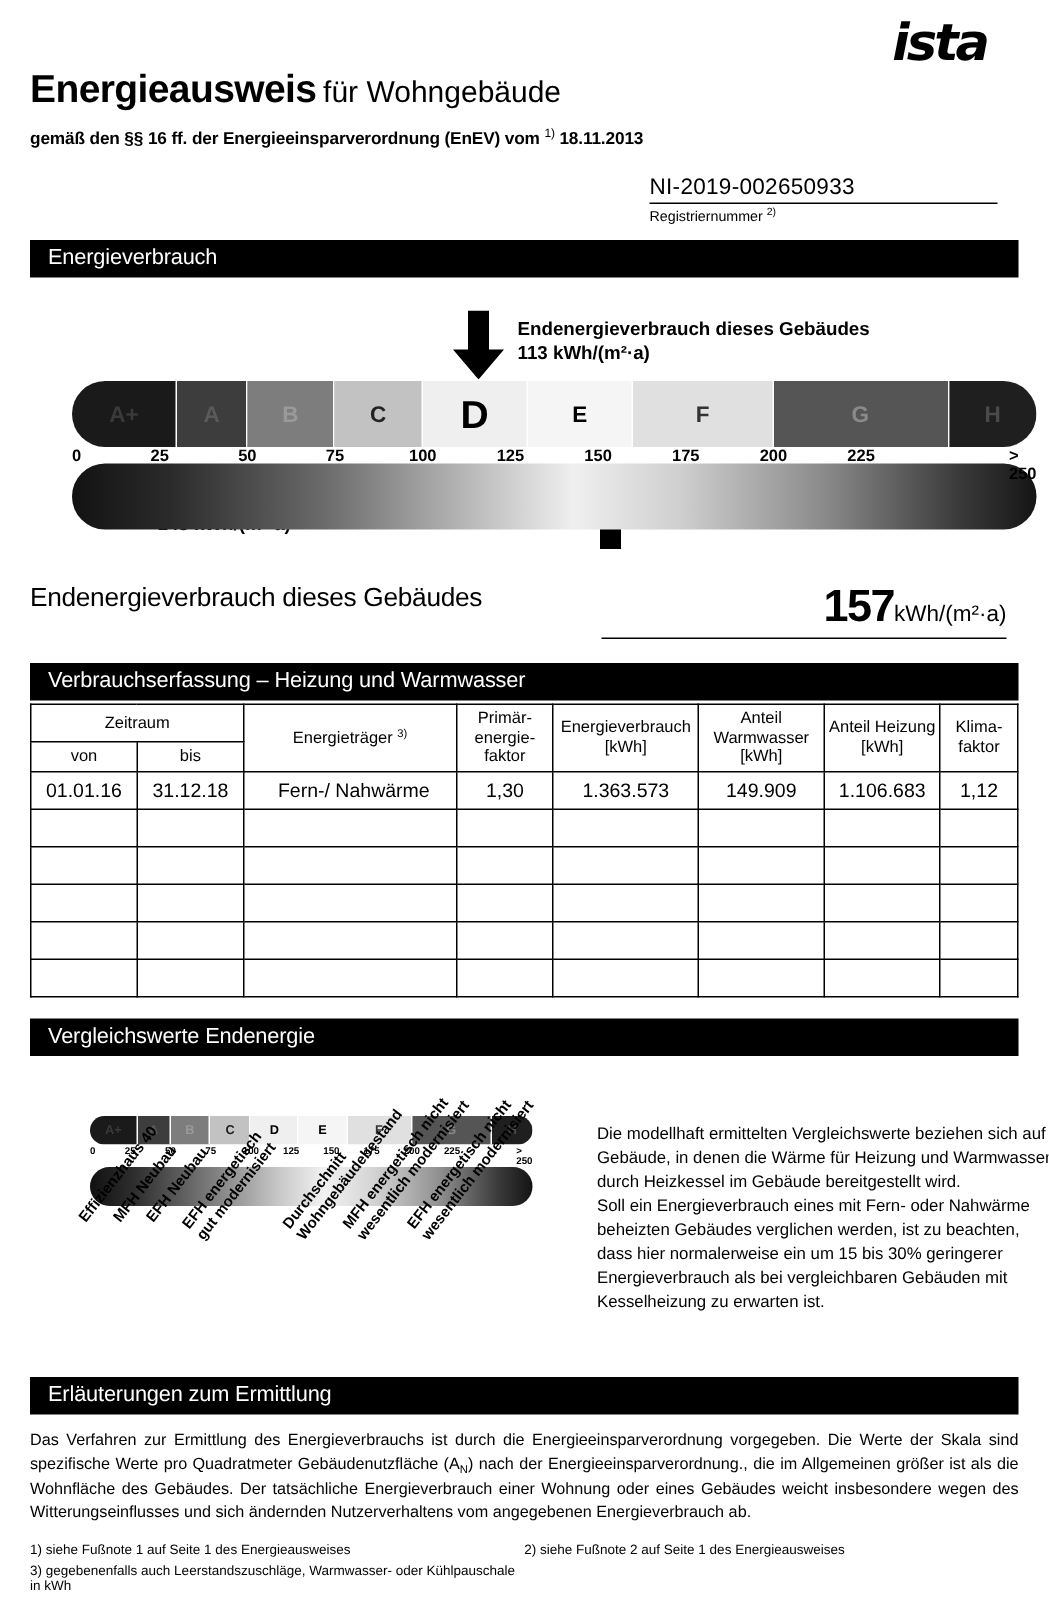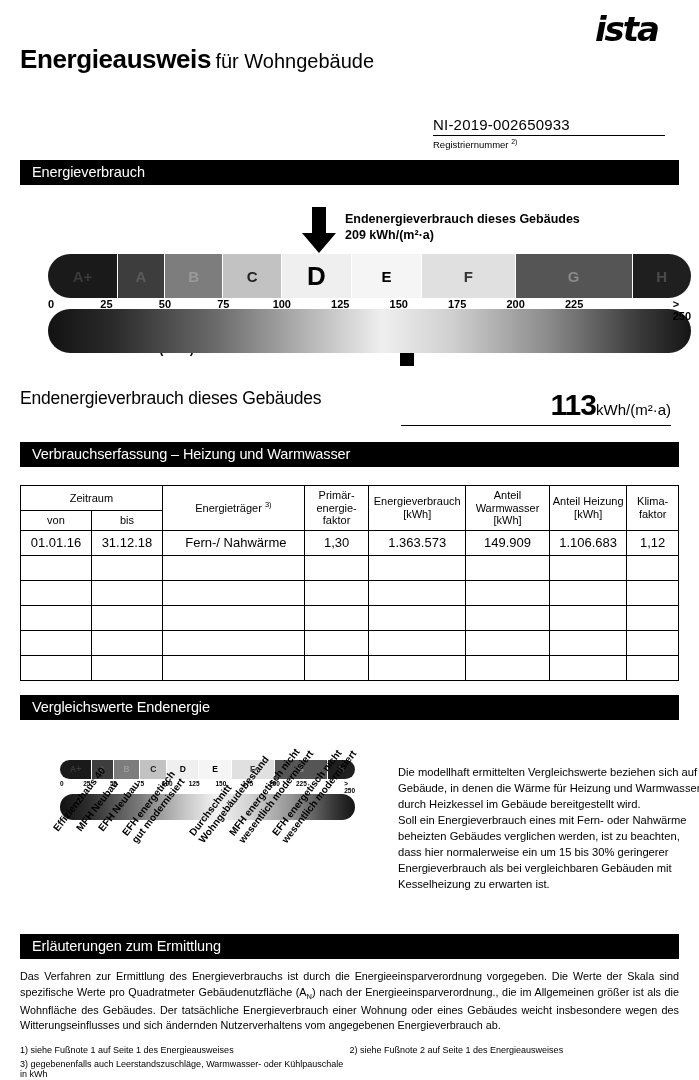--- a/index.html
+++ b/index.html
@@ -71,21 +71,21 @@
   
   .endrow { position: relative; height: 62px; margin-top: 6px; }
   .endrow .lbl { font-size: 17.5px; letter-spacing: -0.2px; padding-top: 8px; }
   .endrow .sublbl { font-size: 11px; margin-top: 1px; }
   .endval { position: absolute; right: 8px; top: 8px; width: 270px; text-align: right;
             border-bottom: 1.2px solid #000; padding-bottom: 3px; }
   .endval .num { font-size: 30px; font-weight: 700; letter-spacing: -1px; }
   .endval .unit { font-size: 15px; }
 
   
-  .tbl-wrap { margin-top: 18px; }
+  .tbl-wrap { margin-top: 2px; }
   table.data { width: 100%; border-collapse: collapse; table-layout: fixed; }
   table.data th, table.data td {
     border: 1px solid #000; text-align: center; font-size: 11px;
     font-family: "Liberation Sans", sans-serif;
   }
   table.data th { font-weight: 400; line-height: 1.15; padding: 3px 1px; }
   table.data th sup { font-size: 7.5px; }
   table.data td { height: 25px; font-size: 13px; }
   td.left { text-align: left; padding-left: 5px; }
   .th-zeit { height: 24px; }
@@ -129,38 +129,41 @@
 </head>
 <body>
 
 <div class="page">
 
   <div class="hdr">
     <div>
       <span class="title-main">Energieausweis</span>
       <span class="title-sub">für Wohngebäude</span>
     </div>
+    <div class="subtitle">
+      <span>gemäß den §§ 16 ff. der Energieeinsparverordnung (EnEV) vom </span><sup>1)</sup><span> 18.11.2013</span>
+    </div>
     <div class="logo">ista</div>
   </div>
 
   <div class="sec1">
     <div class="regbox">
       <div class="regnum">NI-2019-002650933</div>
       <div class="reglabel">
         <span>Registriernummer </span><sup>2)</sup>
       </div>
     </div>
   </div>
 
   <div class="blackbar">Energieverbrauch</div>
 
   <div class="scale-wrap">
     <div class="ann ann-top">
       <div>Endenergieverbrauch dieses Gebäudes</div>
-      <div>209 kWh/(m²·a)</div>
+      <div>113 kWh/(m²·a)</div>
     </div>
     <div class="ann ann-bot">
       <div>Primärenergieverbrauch dieses Gebäudes</div>
       <div>148 kWh/(m²·a)</div>
     </div>
     <svg class="arrow-down" viewBox="0 0 34 46">
       <polygon points="10,0 24,0 24,26 34,26 17,46 0,26 10,26" fill="#000"></polygon>
     </svg>
     <svg class="arrow-up" viewBox="0 0 34 46">
       <polygon points="17,0 34,20 24,20 24,46 10,46 10,20 0,20" fill="#000"></polygon>
@@ -206,21 +209,21 @@
         <div class="tick" style="left: 63.6364%;">175</div>
         <div class="tick" style="left: 72.7273%;">200</div>
         <div class="tick" style="left: 81.8182%;">225</div>
         <div class="tick last" style="left: 100%;">&gt; 250</div>
       </div>
   </div>
 
   <div class="endrow">
     <div class="lbl">Endenergieverbrauch dieses Gebäudes</div>
     <div class="endval">
-      <span class="num">113</span><span class="unit">kWh/(m²·a)</span>
+      <span class="num">157</span><span class="unit">kWh/(m²·a)</span>
     </div>
   </div>
 
   <div class="blackbar">Verbrauchserfassung – Heizung und Warmwasser</div>
   <div class="tbl-wrap">
     <table class="data">
       <colgroup>
         <col style="width:11%">
           <col style="width:11%">
           <col style="width:22%">

